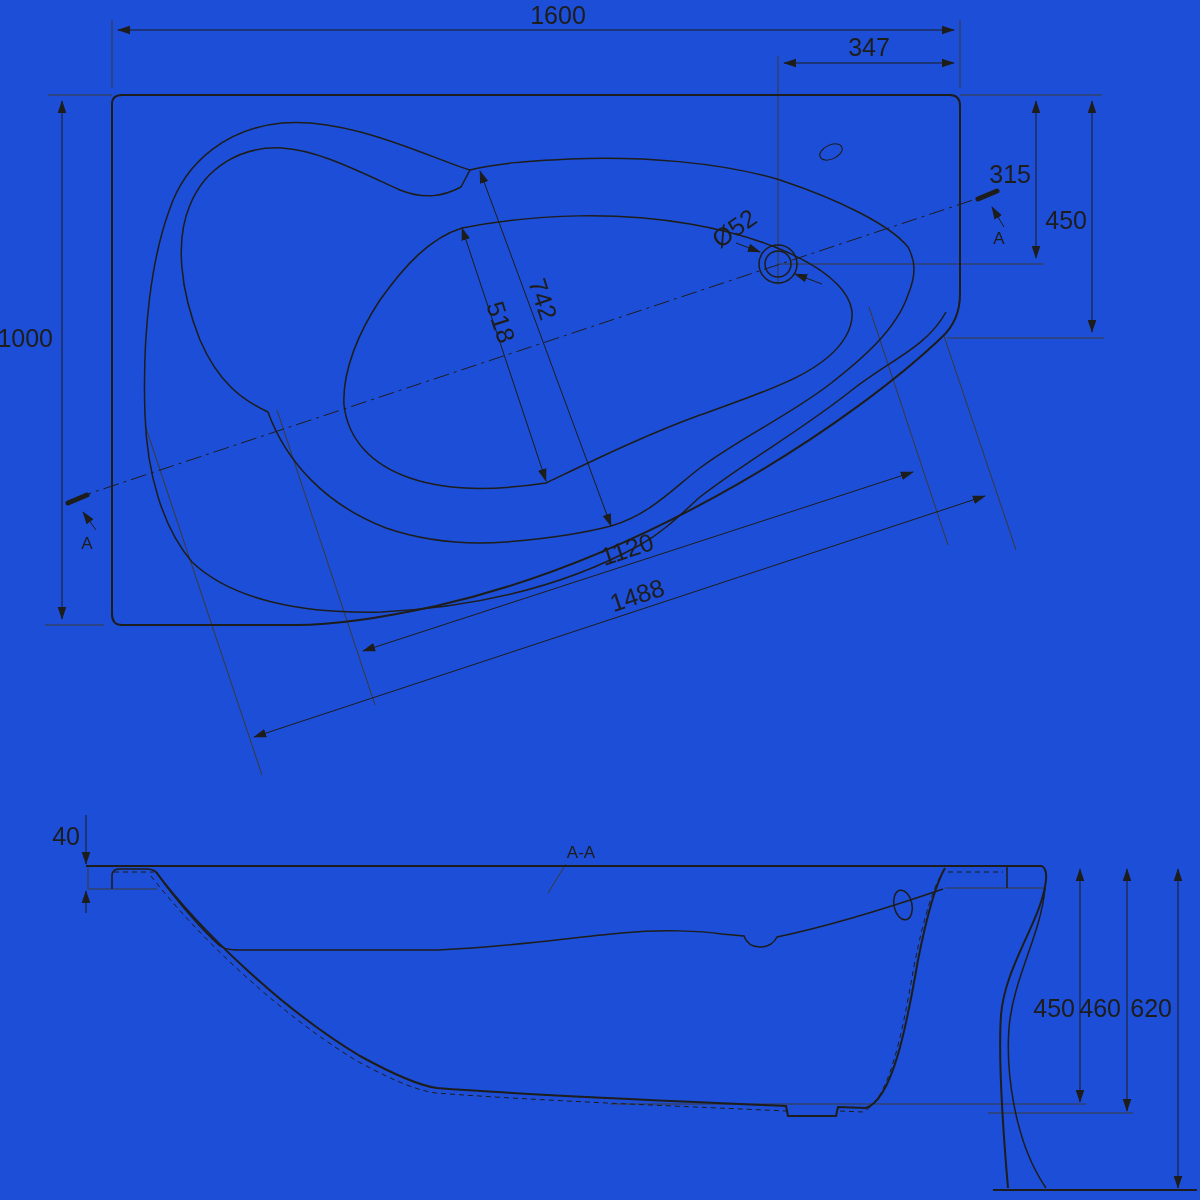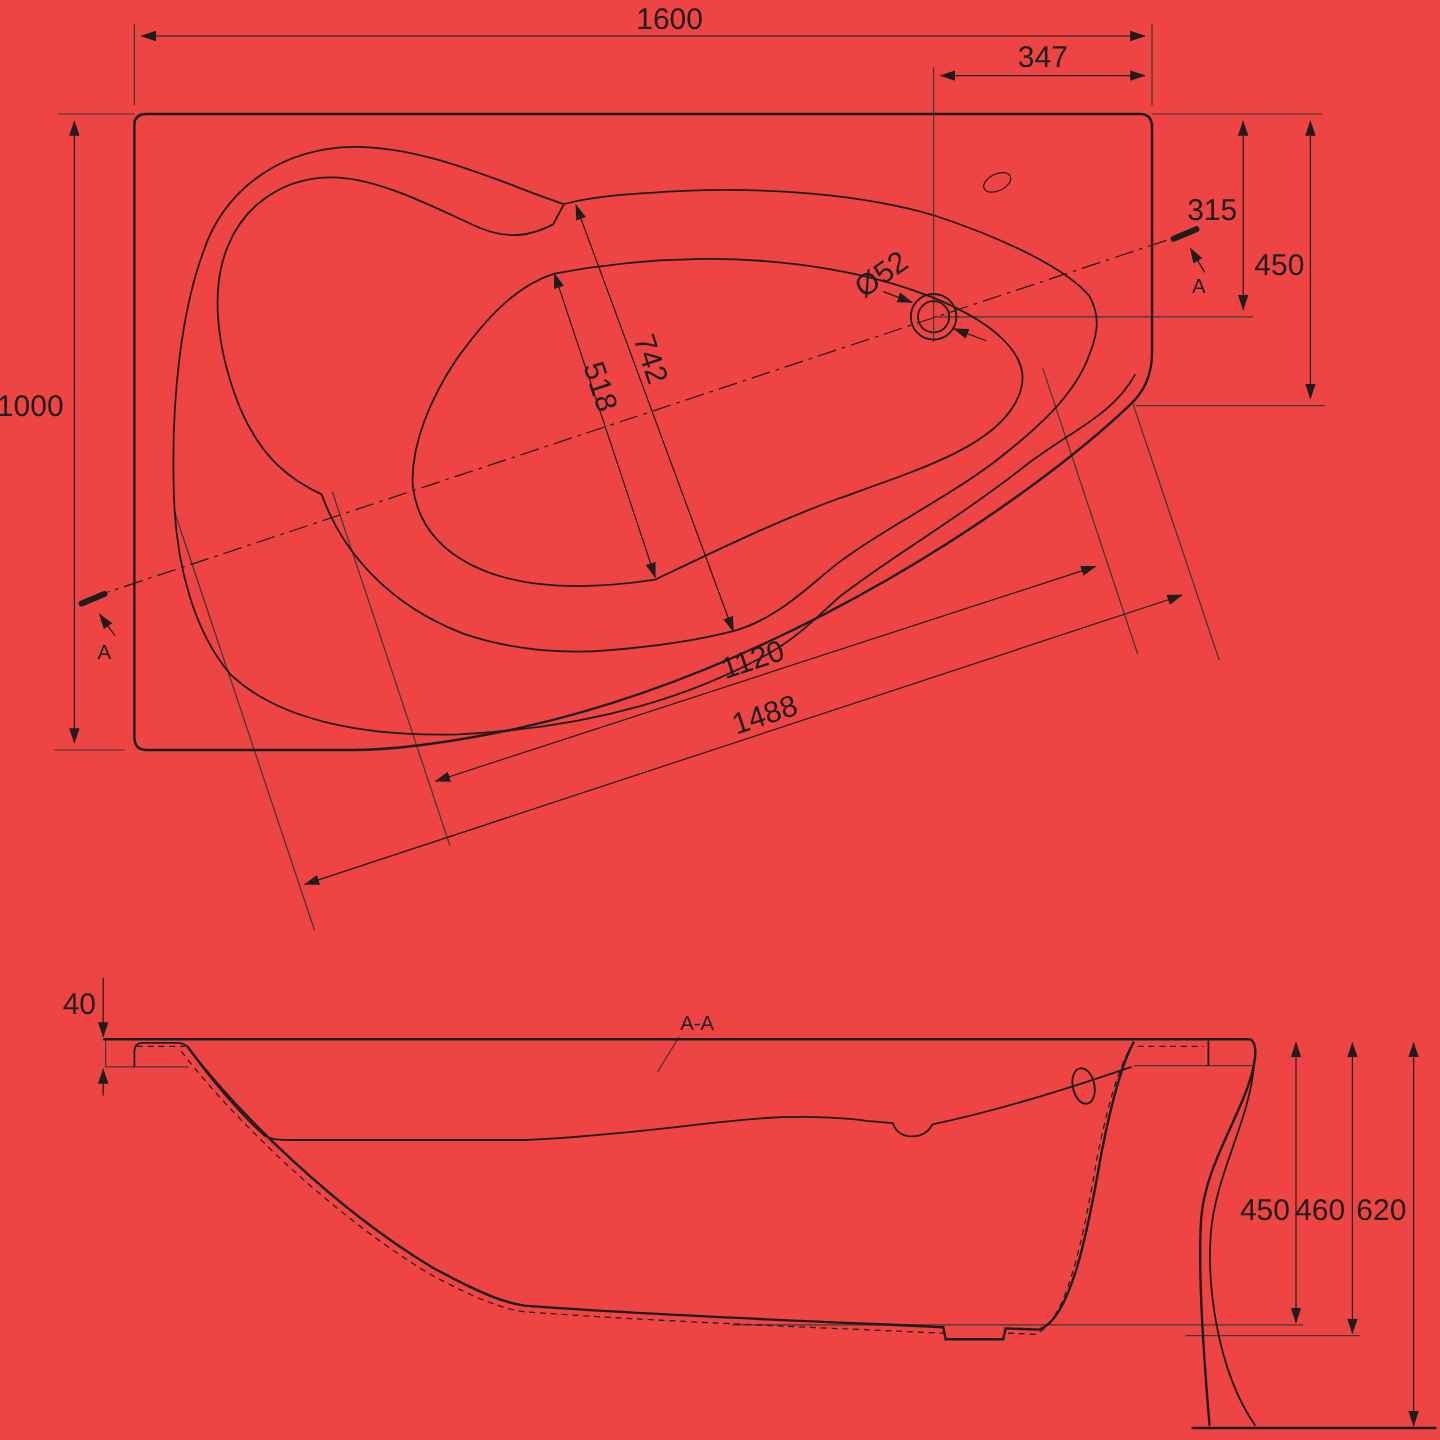--- a/index.html
+++ b/index.html
@@ -1,16 +1,16 @@
 <!DOCTYPE html>
 <html><head>
 <meta charset="utf-8">
 <style>
   html,body{margin:0;padding:0;background:#ffffff;}
-  .stage{position:relative;width:1200px;height:1200px;background:#ef4444;overflow:hidden;
+  .stage{position:relative;width:1200px;height:1200px;background:#1d4ed8;overflow:hidden;
          font-family:"Liberation Sans", sans-serif;}
   svg{display:block}
   .ln{stroke:#1d1d1b;stroke-width:1;fill:none;}
   .ln2{stroke:#1d1d1b;stroke-width:2;fill:none;}
   .ln15{stroke:#1d1d1b;stroke-width:1.5;fill:none;}
   .thin{stroke:#3a3a38;stroke-width:1;fill:none;}
   .hatch{stroke:#1d1d1b;stroke-width:1;fill:none;stroke-dasharray:5 4;}
   .axis{stroke:#1d1d1b;stroke-width:1;fill:none;stroke-dasharray:16 5 3 5;}
   .tick{stroke:#1d1d1b;stroke-width:5;fill:none;stroke-linecap:round;}
   .dimtxt{fill:#1d1d1b;font-size:25px;}

